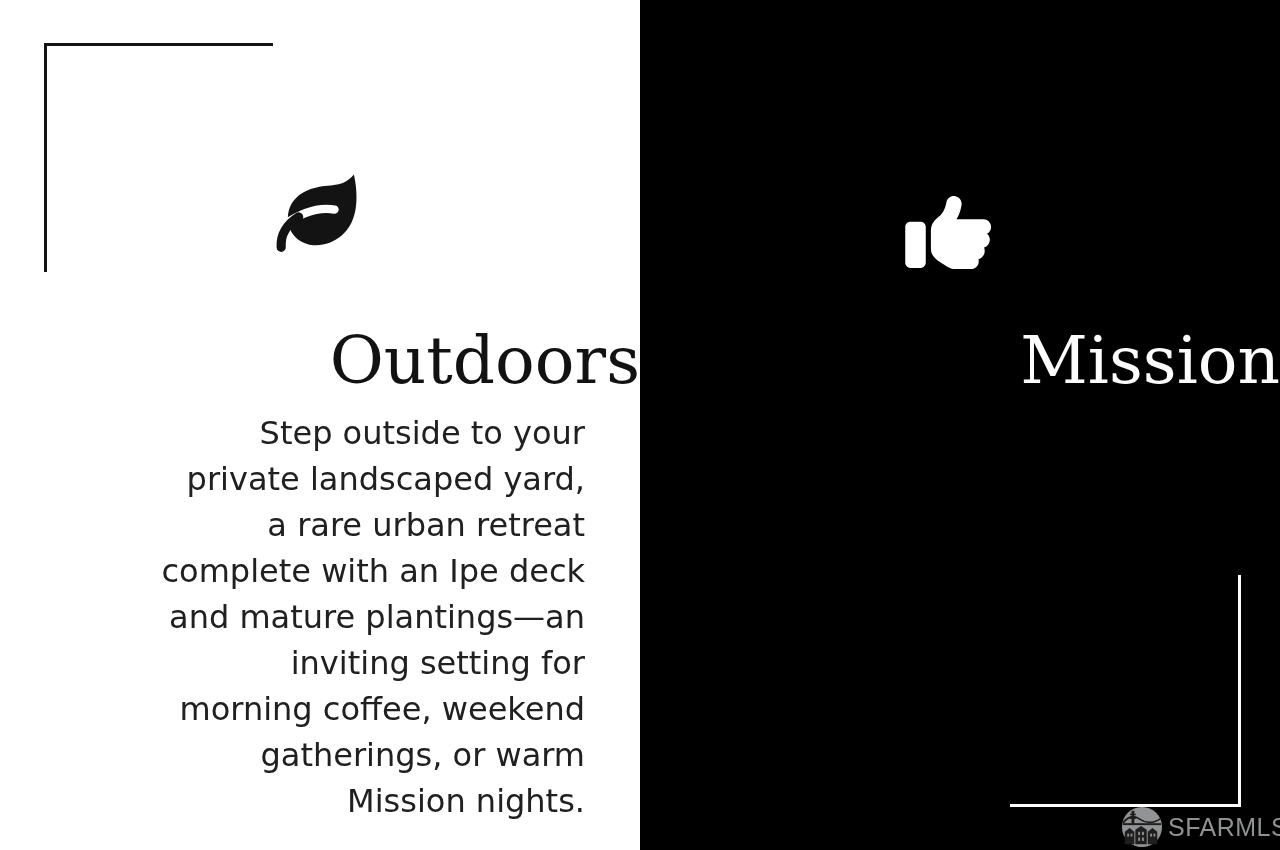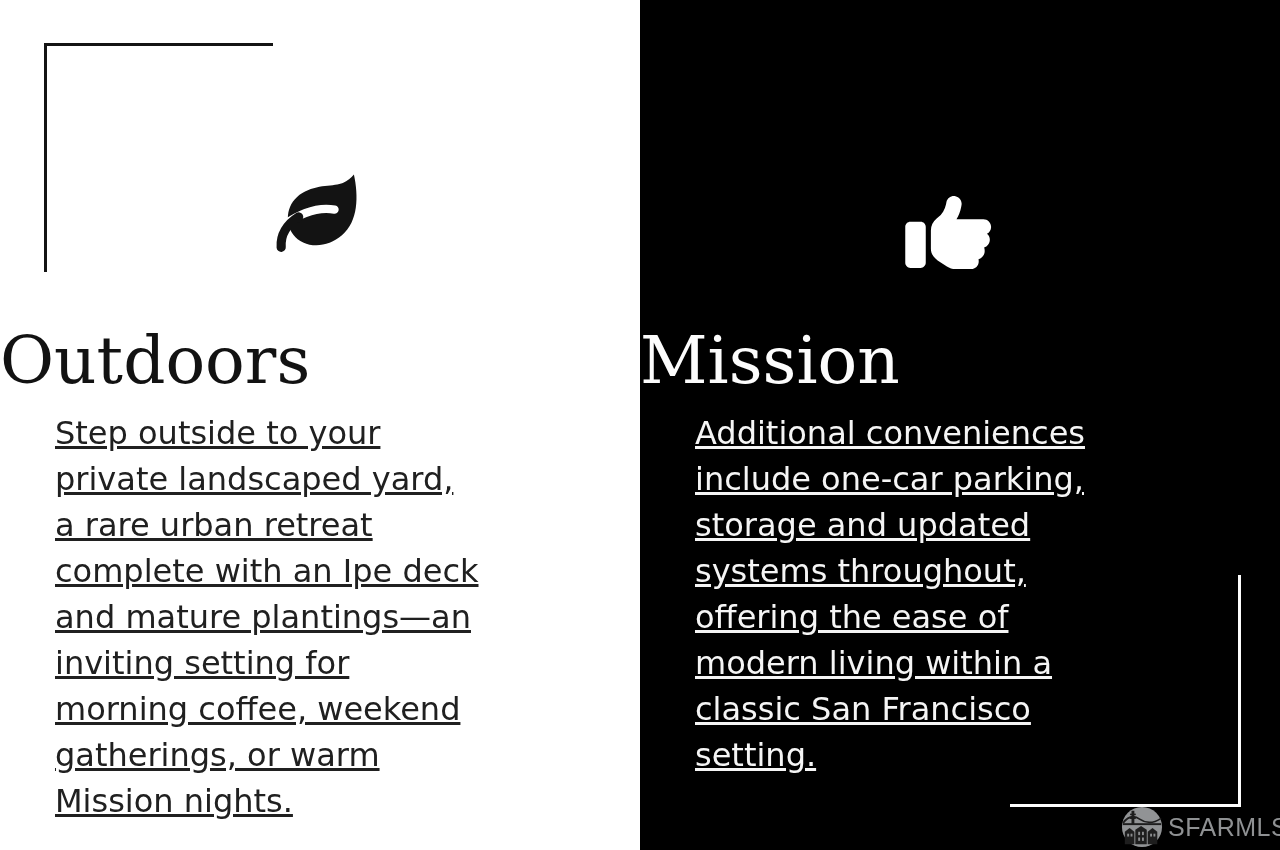--- a/index.html
+++ b/index.html
@@ -26,37 +26,36 @@
 
   
   .icon-wrap{position:absolute;}
   .leaf-wrap{left:273px;top:170px;width:90px;height:81px;}
   .thumb-wrap{left:263px;top:191px;width:91px;height:82px;}
   .icon-wrap svg{width:100%;height:100%;display:block;overflow:visible;}
 
   
   .section-title{
     position:absolute;left:0;top:284px;width:640px;
-    text-align:left;
+    text-align:right;
     font-family:"DejaVu Serif", serif;
     font-size:66px;line-height:1;font-weight:400;
     letter-spacing:0px;
   }
   .panel-left .section-title{color:#121212;}
   .panel-right .section-title{color:#fcfcfc;}
 
   
   .section-body{
     position:absolute;left:55px;top:378px;width:530px;
-    text-align:left;
+    text-align:right;
     font-family:"DejaVu Sans", sans-serif;
     font-size:32px;line-height:46px;
     letter-spacing:0px;
     white-space:pre-line;
-    text-decoration:underline;
   }
   .panel-left .section-body{color:#202020;}
   .panel-right .section-body{color:#f5f5f5;}
 
   
   .watermark{
     position:absolute;left:481px;top:806px;
     display:flex;align-items:center;gap:5px;
   }
   .watermark .logo-circle{width:42px;height:42px;display:block;}
@@ -99,28 +98,20 @@
     <div class="corner-br"></div>
 
     <div class="icon-wrap thumb-wrap">
       <svg viewBox="0 0 540 512" aria-hidden="true">
         <path fill="#ffffff" d="M313.4 32.9c26 5.2 42.9 30.5 37.7 56.5l-2.3 11.4c-5.3 26.7-15.1 52.1-28.8 75.2l168 0c26.5 0 48 21.5 48 48c0 18.5-10.5 34.6-25.9 42.6C523 276.3 528 288.8 528 302.5c0 23.4-14.8 43.3-35.6 50.9c2.3 6.5 3.6 13.5 3.6 20.6c0 24.7-16.2 45.6-38.6 52.7c.9 4.1 1.4 8.4 1.4 12.8c0 26.5-21.5 48-48 48l-97.5 0c-19 0-37.5-5.6-53.3-16.1l-38.5-25.7C176 420.4 160 390.4 160 358.3l0-38.3 0-48 0-24.9c0-29.2 13.3-56.7 36-75l7.4-5.9c26.5-21.2 44.6-51 51.2-84.2l2.3-11.4c5.2-26 30.5-42.9 56.5-37.7zM32 192l64 0c17.7 0 32 14.3 32 32l0 224c0 17.7-14.3 32-32 32l-64 0c-17.7 0-32-14.3-32-32L0 224c0-17.7 14.3-32 32-32z"></path>
       </svg>
     </div>
 
     <h1 class="section-title">Mission</h1>
 
-    <p class="section-body">Additional conveniences
-include one-car parking,
-storage and updated
-systems throughout,
-offering the ease of
-modern living within a
-classic San Francisco
-setting.</p>
 
     <div class="watermark">
       <svg class="logo-circle" viewBox="0 0 44 44" aria-hidden="true">
         <circle cx="22" cy="22" r="21" fill="#919395"></circle>
 
         <rect x="11" y="5" width="3" height="14" fill="#1e1e1e"></rect>
         <rect x="9.5" y="8" width="6" height="1.6" fill="#1e1e1e"></rect>
         <rect x="9.5" y="12" width="6" height="1.6" fill="#1e1e1e"></rect>
         <path d="M2,18 Q10,7 20,14 T 42,13" fill="none" stroke="#1e1e1e" stroke-width="1.8"></path>
         <rect x="2" y="18" width="40" height="2" fill="#1e1e1e"></rect>

